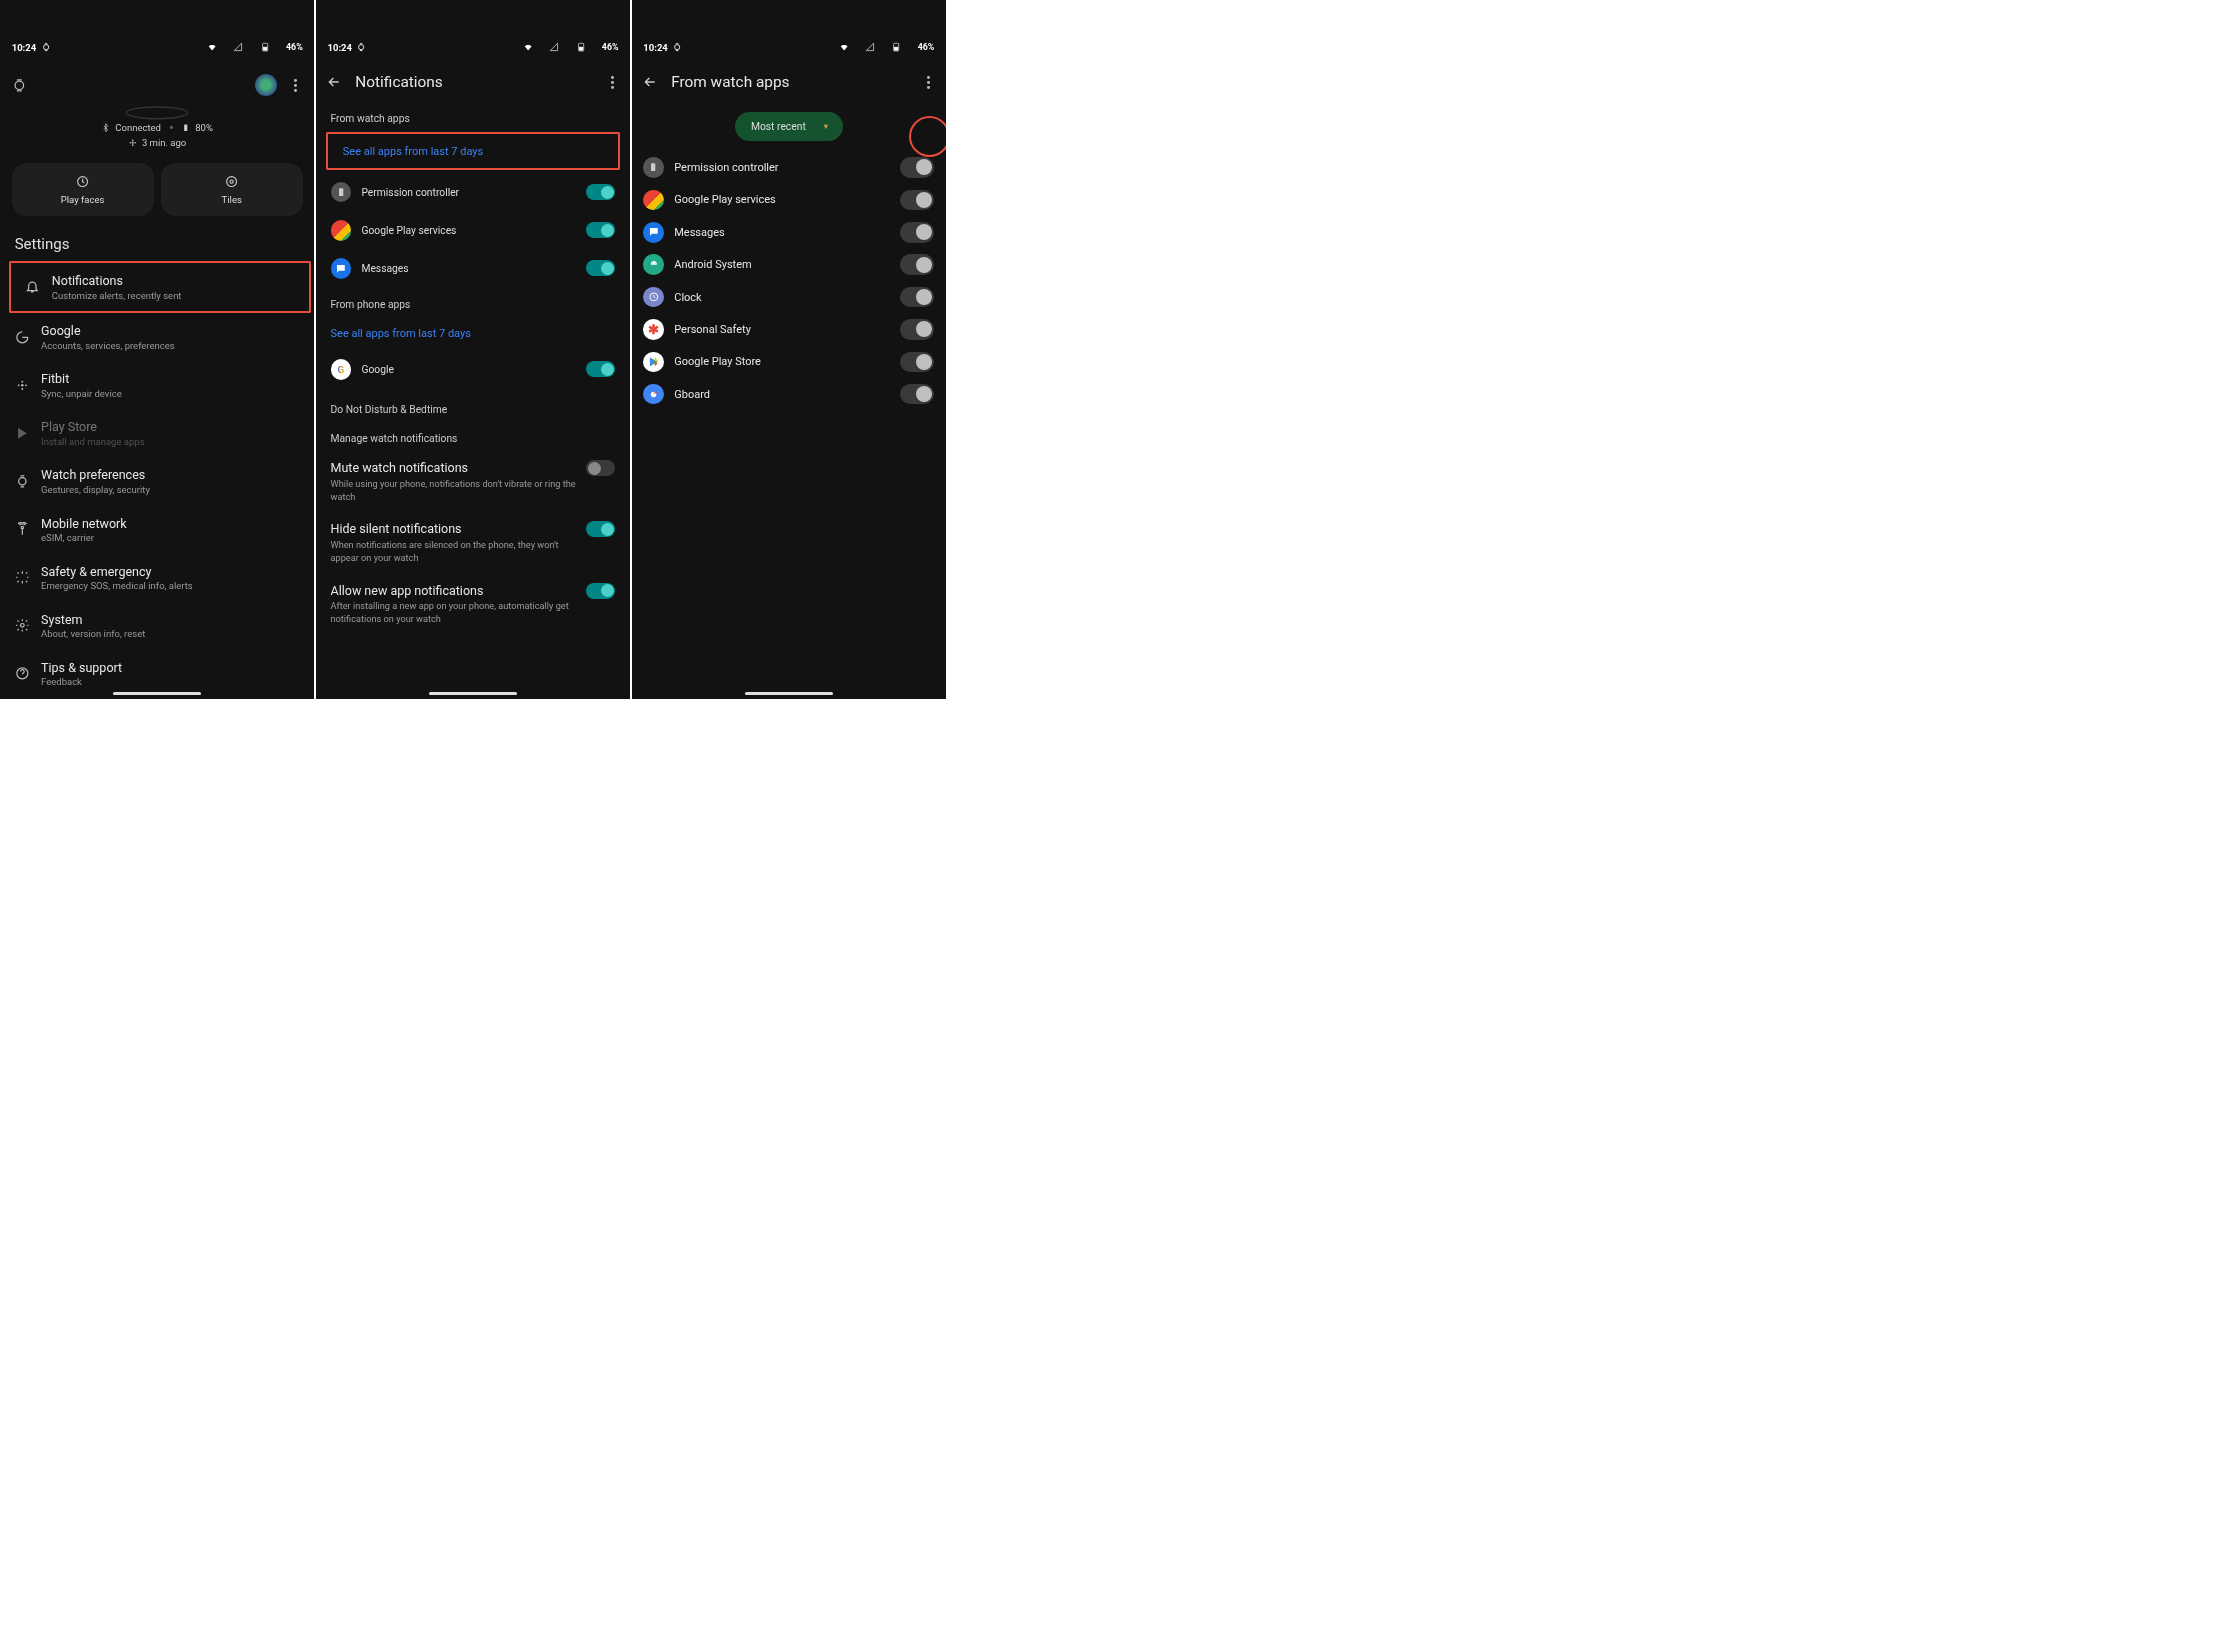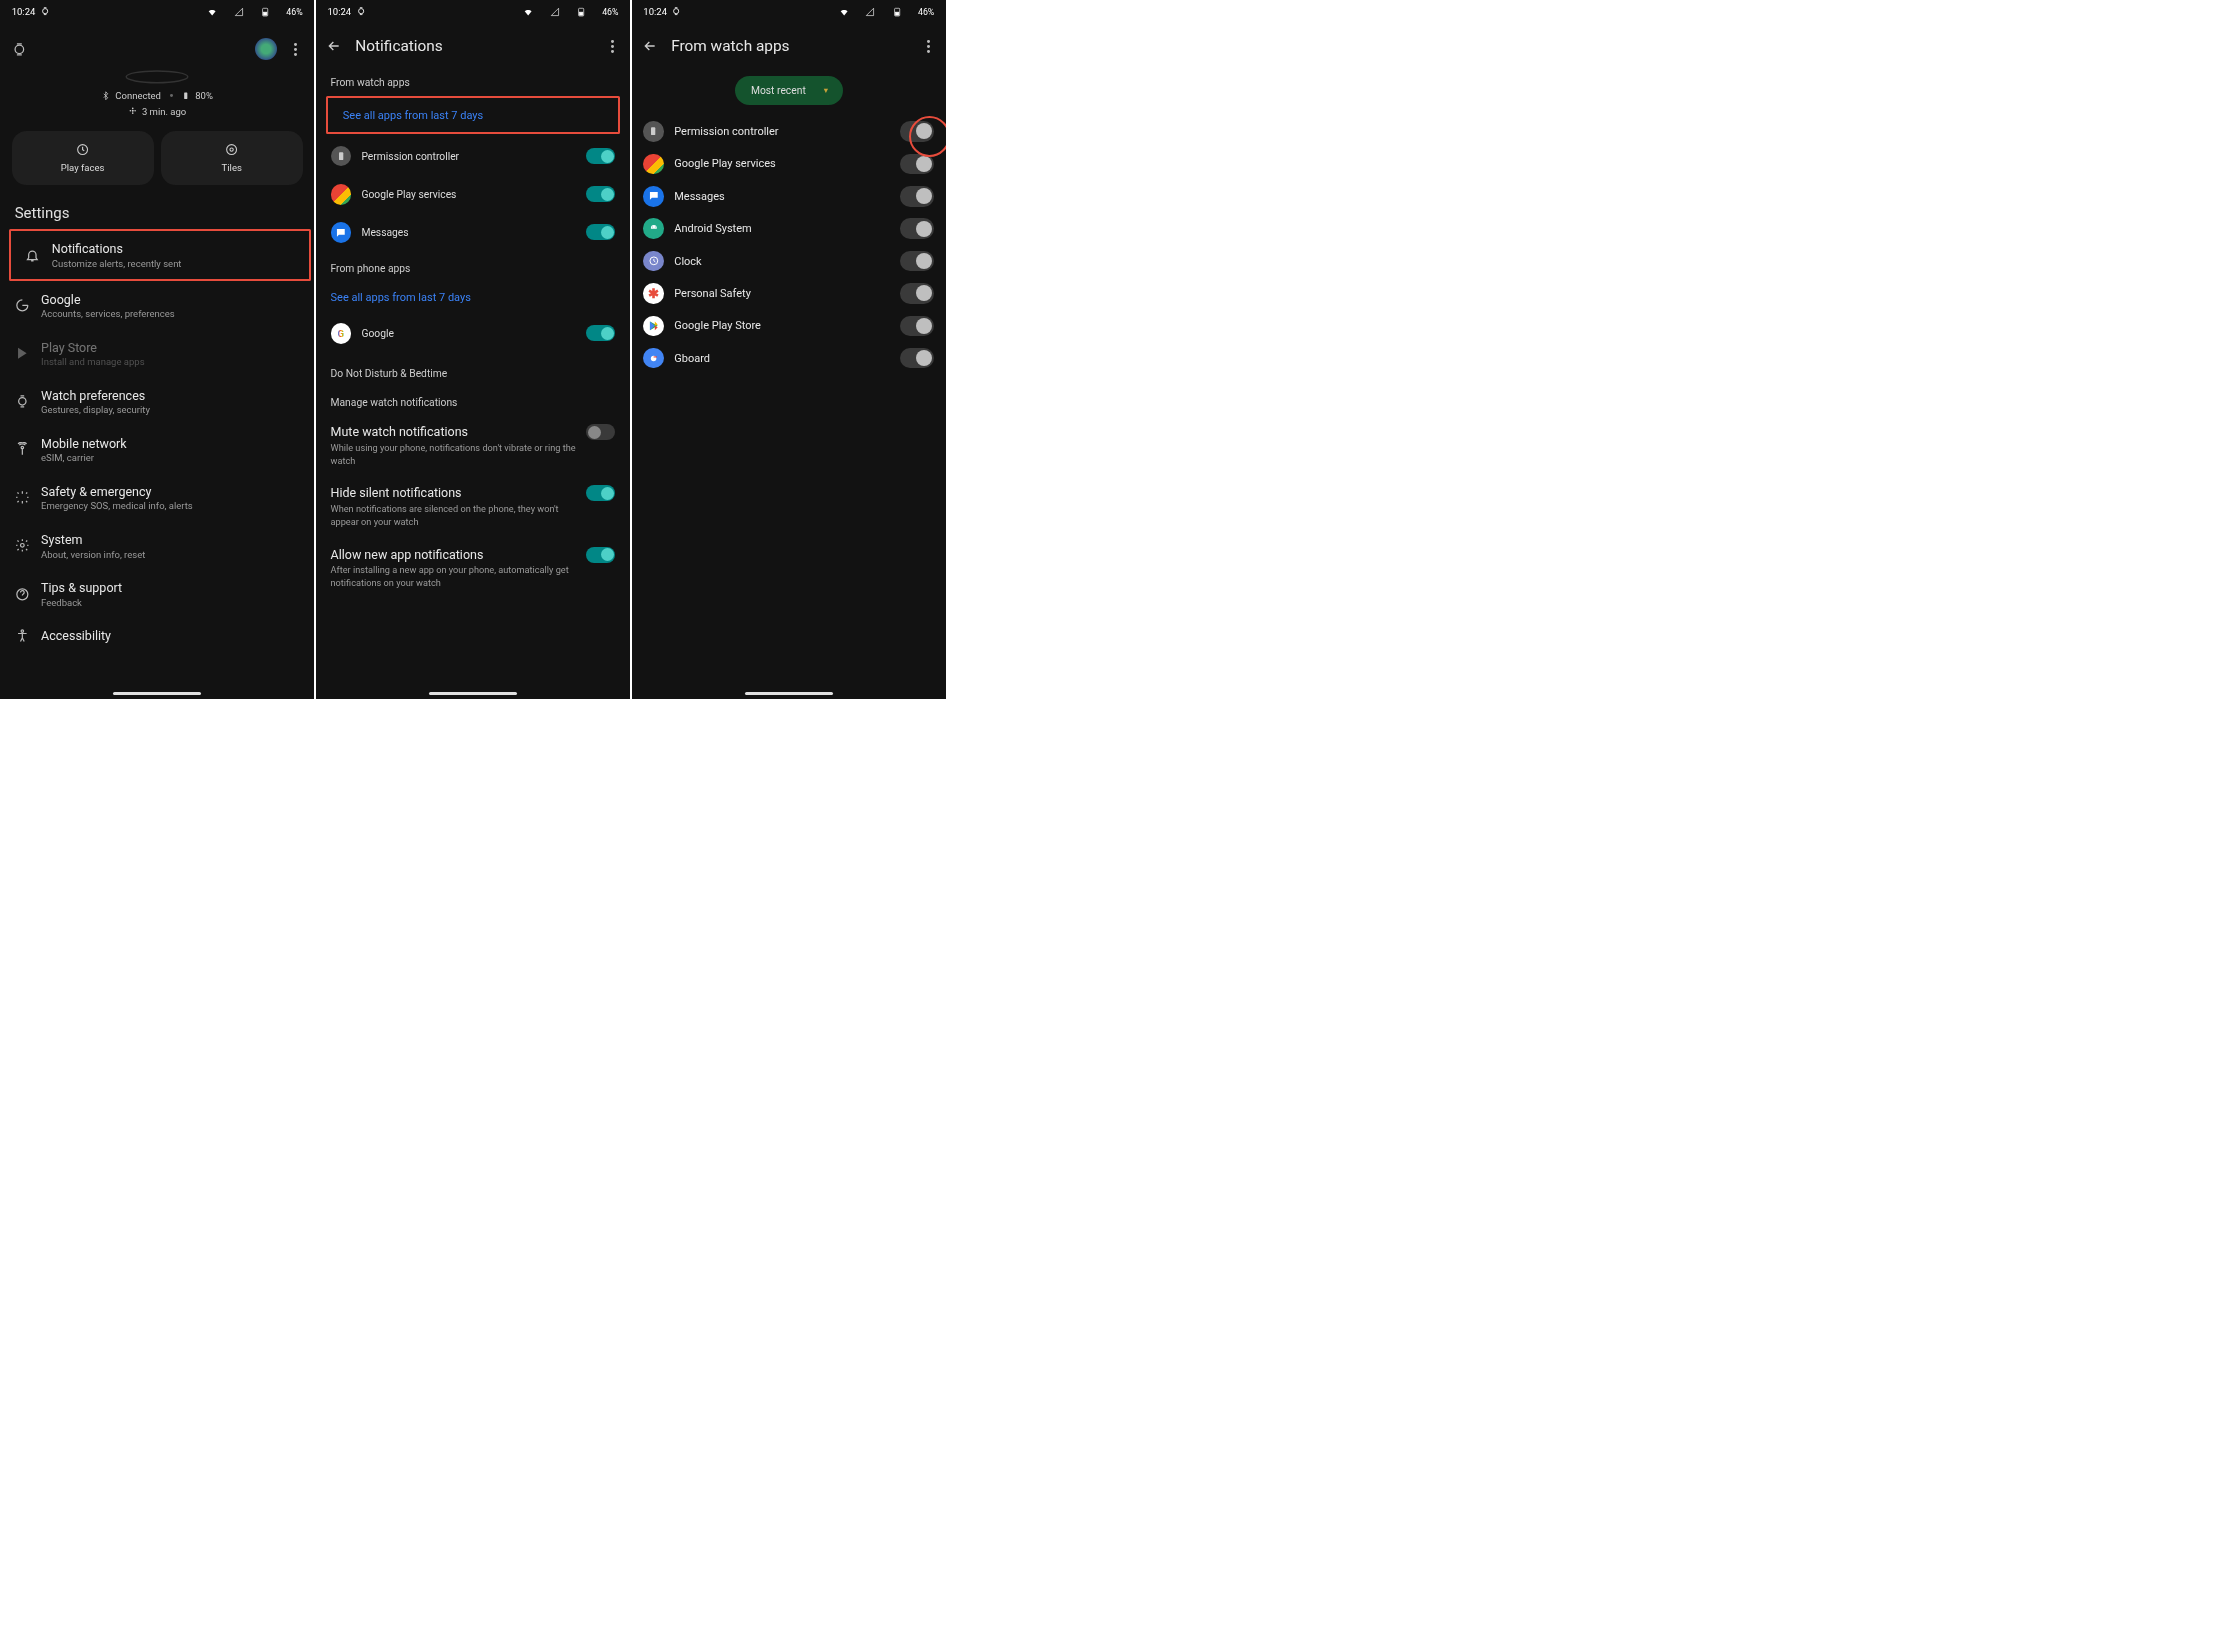--- a/index.html
+++ b/index.html
@@ -17,25 +17,26 @@
     background: #121212;
     color: #e0e0e0;
     position: relative;
     overflow: hidden;
     display: flex;
     flex-direction: column;
   }
   .status-bar {
     display: flex;
     justify-content: space-between;
-    align-items: flex-end;
+    align-items: center;
     padding: 5.9px 11.7px;
     font-size: 9.5px;
-    font-weight: 400;
+    font-weight: 700;
     color: #fff;
+    margin-top: 36px;
   }
   .status-left { display: flex; align-items: center; gap: 4.4px; }
   .status-right { display: flex; align-items: center; gap: 16px; font-size: 8.8px; }
   .status-right svg { width: 10.3px; height: 10.3px; }
   .watch-icon-small { width: 10.3px; height: 10.3px; }
 
   
   .p1-header {
     display: flex;
     justify-content: space-between;
@@ -318,20 +319,35 @@
       <div class="icon-slot">
           <svg viewBox="0 0 24 24" fill="none" stroke="currentColor" stroke-width="2">
             <path d="M21 12h-9M12 3a9 9 0 109 9"></path>
           </svg>
         </div>
       <div class="text-col">
         <div class="title">Google</div>
         <div class="subtitle">Accounts, services, preferences</div>
       </div>
     </div>
+    <div class="settings-item">
+      <div class="icon-slot">
+          <svg viewBox="0 0 24 24" fill="currentColor">
+            <circle cx="6" cy="12" r="1.5"></circle>
+            <circle cx="12" cy="12" r="2"></circle>
+            <circle cx="18" cy="12" r="1.5"></circle>
+            <circle cx="12" cy="6" r="1.5"></circle>
+            <circle cx="12" cy="18" r="1.5"></circle>
+          </svg>
+        </div>
+      <div class="text-col">
+        <div class="title">Fitbit</div>
+        <div class="subtitle">Sync, unpair device</div>
+      </div>
+    </div>
     <div class="settings-item faded">
       <div class="icon-slot">
           <svg viewBox="0 0 24 24" fill="currentColor">
             <path d="M5 3l14 9-14 9V3z"></path>
           </svg>
         </div>
       <div class="text-col">
         <div class="title">Play Store</div>
         <div class="subtitle">Install and manage apps</div>
       </div>

